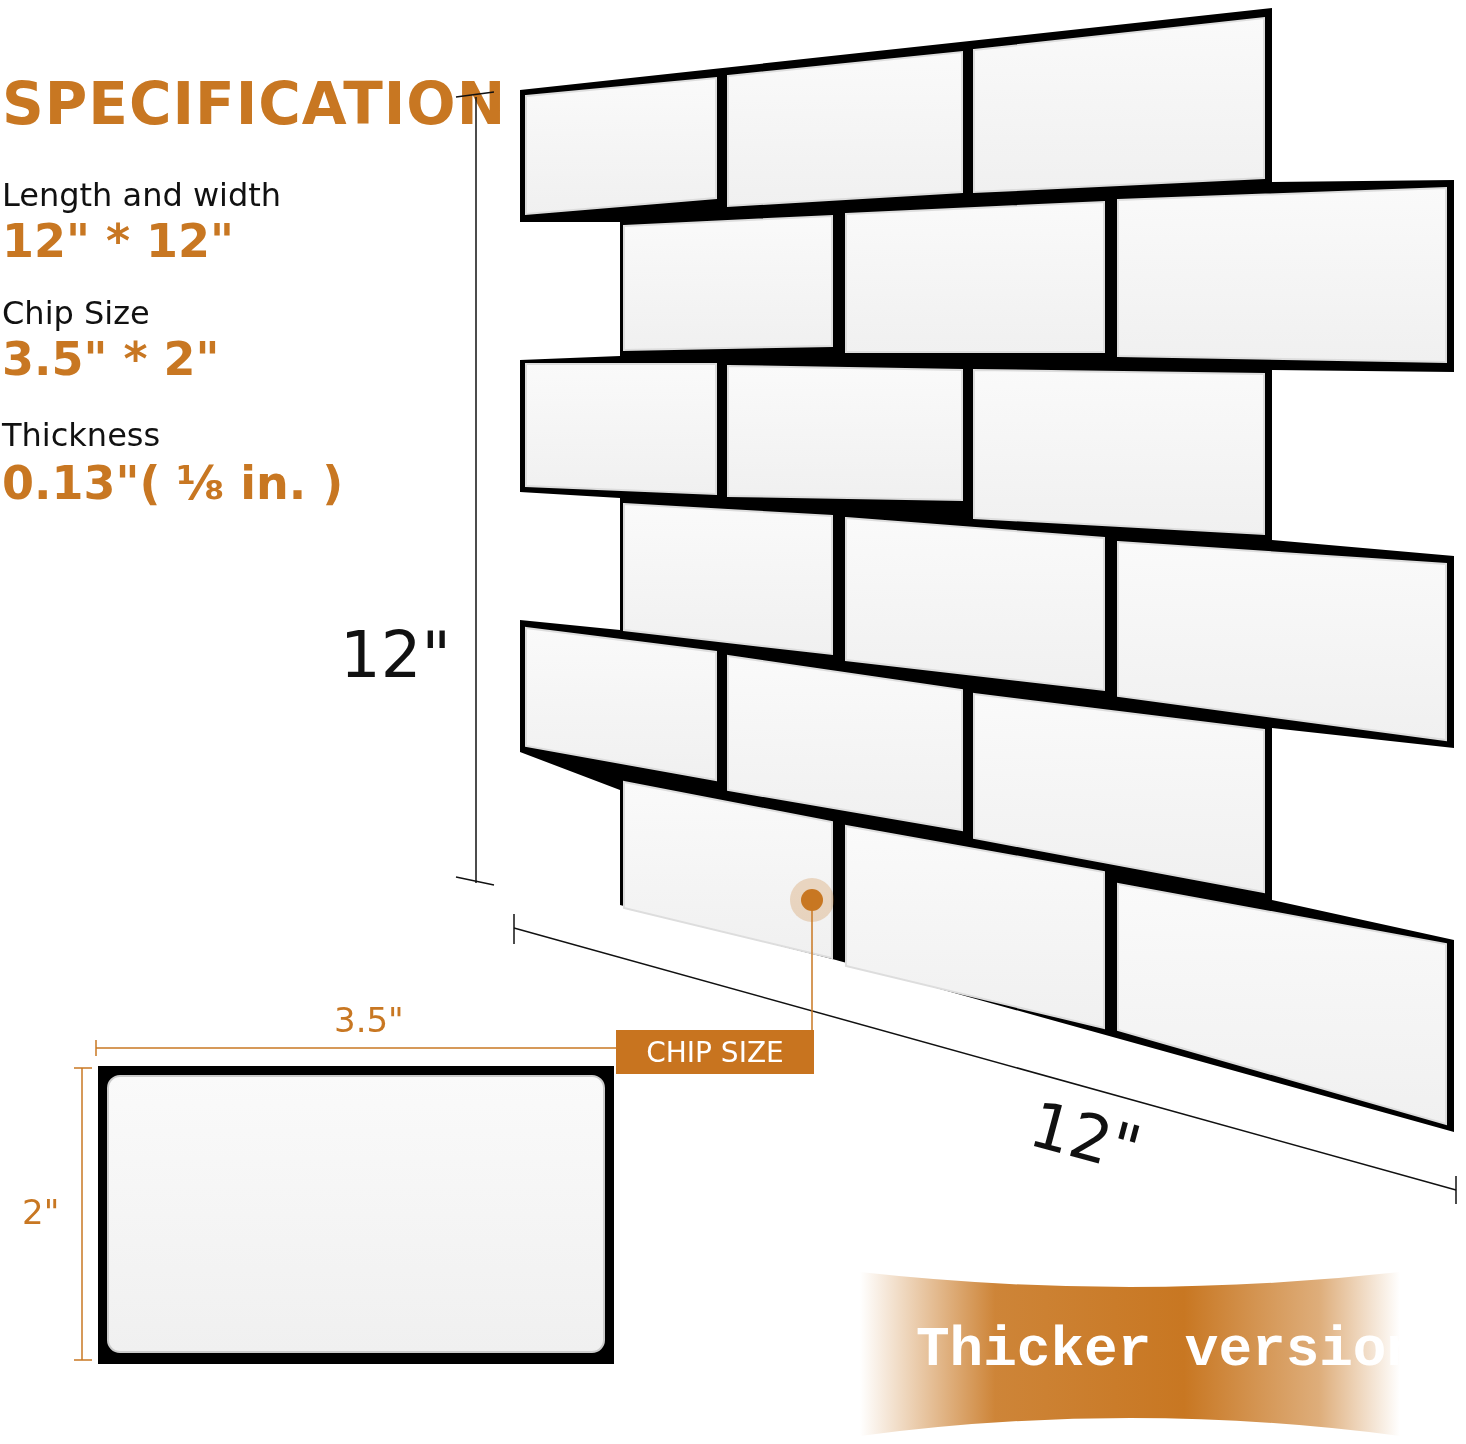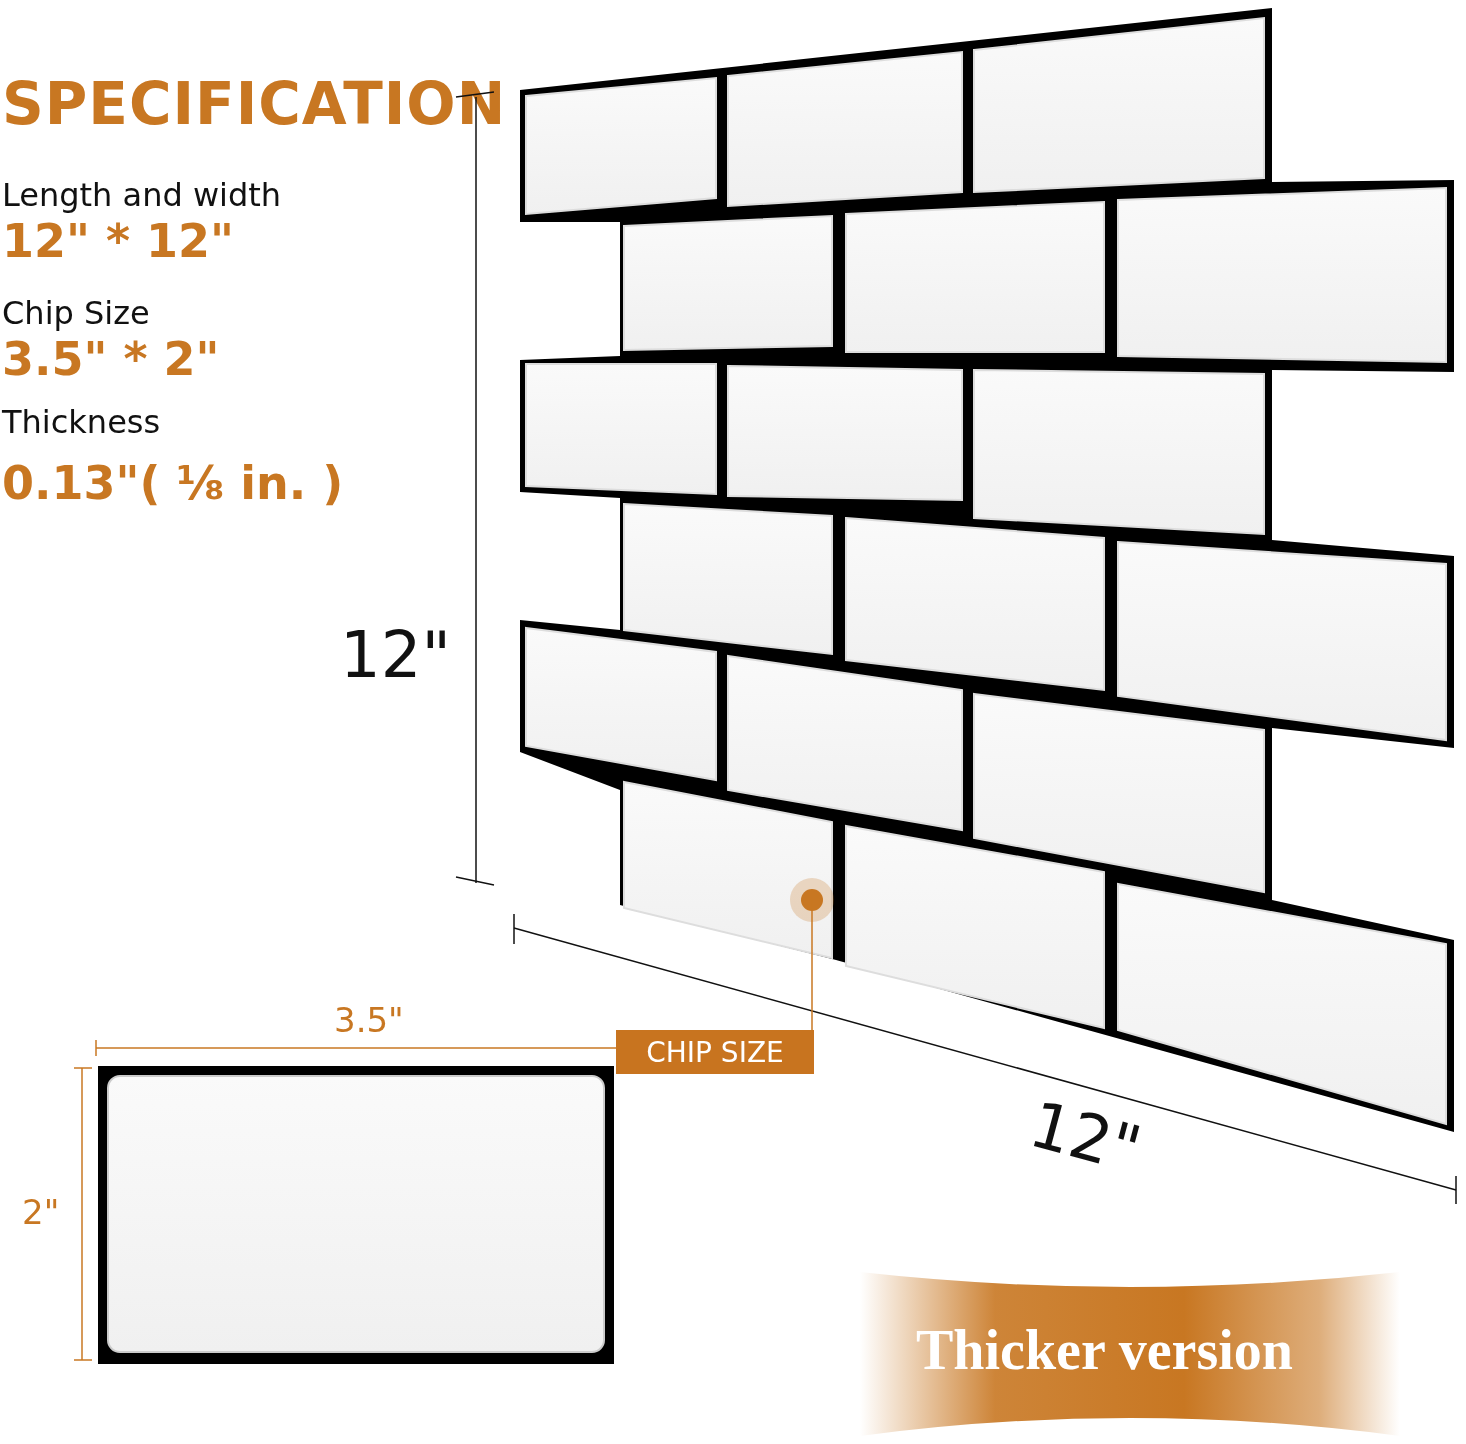--- a/index.html
+++ b/index.html
@@ -4,31 +4,31 @@
 <style>
   html,body{margin:0;padding:0;background:#fff;}
   body{width:1466px;height:1444px;position:relative;overflow:hidden;font-family:"Liberation Sans",sans-serif;}
   .spec-title{position:absolute;left:2px;top:70px;font-size:58px;font-weight:700;color:#c87722;letter-spacing:1px;font-family:"DejaVu Sans",sans-serif;text-align:right;}
   .spec-label{position:absolute;left:2px;font-size:32px;color:#111;font-family:"DejaVu Sans",sans-serif;}
   .spec-value{position:absolute;left:2px;font-size:46px;font-weight:700;color:#c87722;font-family:"DejaVu Sans",sans-serif;}
   svg{position:absolute;left:0;top:0;}
   .dim-big{position:absolute;font-size:64px;color:#111;font-family:"DejaVu Sans",sans-serif;}
   .dim-small{position:absolute;font-size:34px;color:#c87722;font-family:"DejaVu Sans",sans-serif;}
   .chip-badge{position:absolute;left:616px;top:1030px;width:198px;height:44px;background:#c8741f;color:#fff;font-size:28px;display:flex;align-items:center;justify-content:center;font-family:"DejaVu Sans",sans-serif;}
-  .banner-text{position:absolute;left:916px;top:1318px;font-size:56px;font-weight:700;color:#fff;font-family:Liberation Serif, serif;}
+  .banner-text{position:absolute;left:916px;top:1318px;font-size:56px;font-weight:700;color:#fff;font-family:Liberation Mono, monospace;}
 </style>
 </head>
 <body>
 
 <div class="spec-title">SPECIFICATION</div>
 <div class="spec-label" style="top:176px">Length and width</div>
 <div class="spec-value" style="top:214px">12" * 12"</div>
 <div class="spec-label" style="top:294px">Chip Size</div>
 <div class="spec-value" style="top:332px">3.5" * 2"</div>
-<div class="spec-label" style="top:403px">Thickness</div>
+<div class="spec-label" style="top:416px">Thickness</div>
 <div class="spec-value" style="top:456px">0.13"( ⅛ in. )</div>
 
 <svg width="1466" height="1444">
   <defs>
     <linearGradient id="tg" x1="0" y1="0" x2="0" y2="1">
       <stop offset="0" stop-color="#fafafa"></stop>
         <stop offset="1" stop-color="#f0f0f0"></stop>
     </linearGradient>
   </defs>
 

